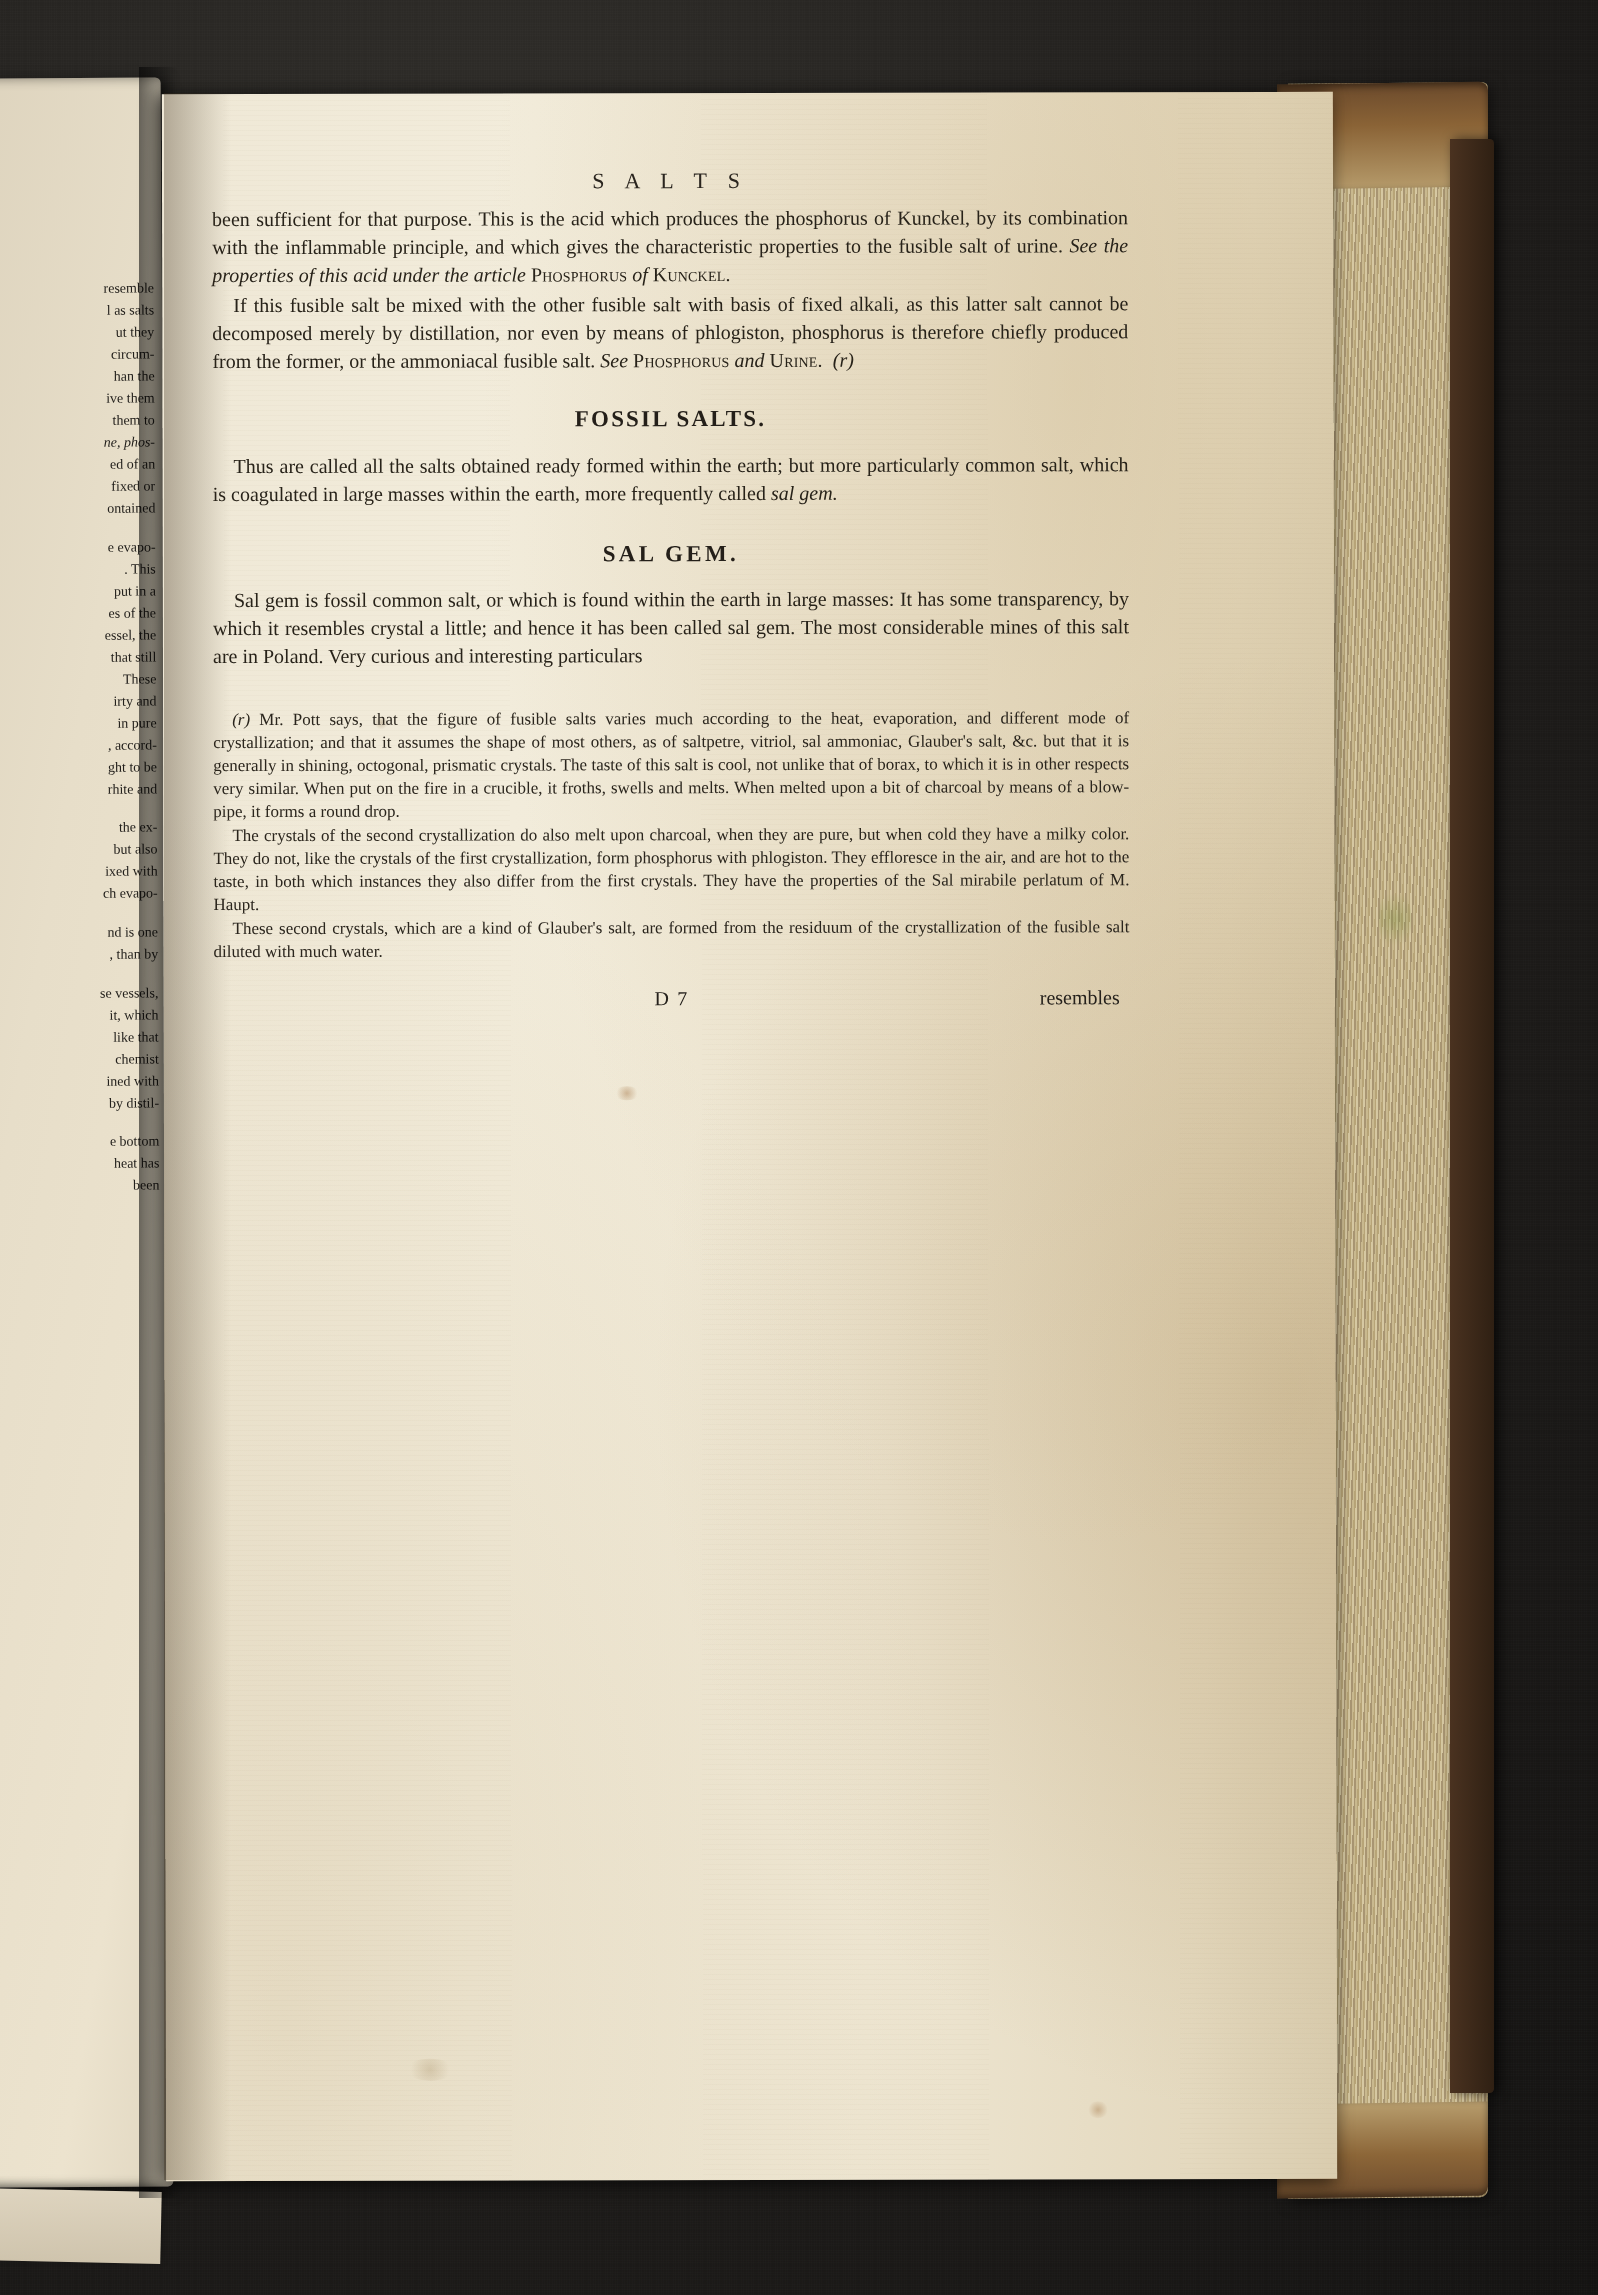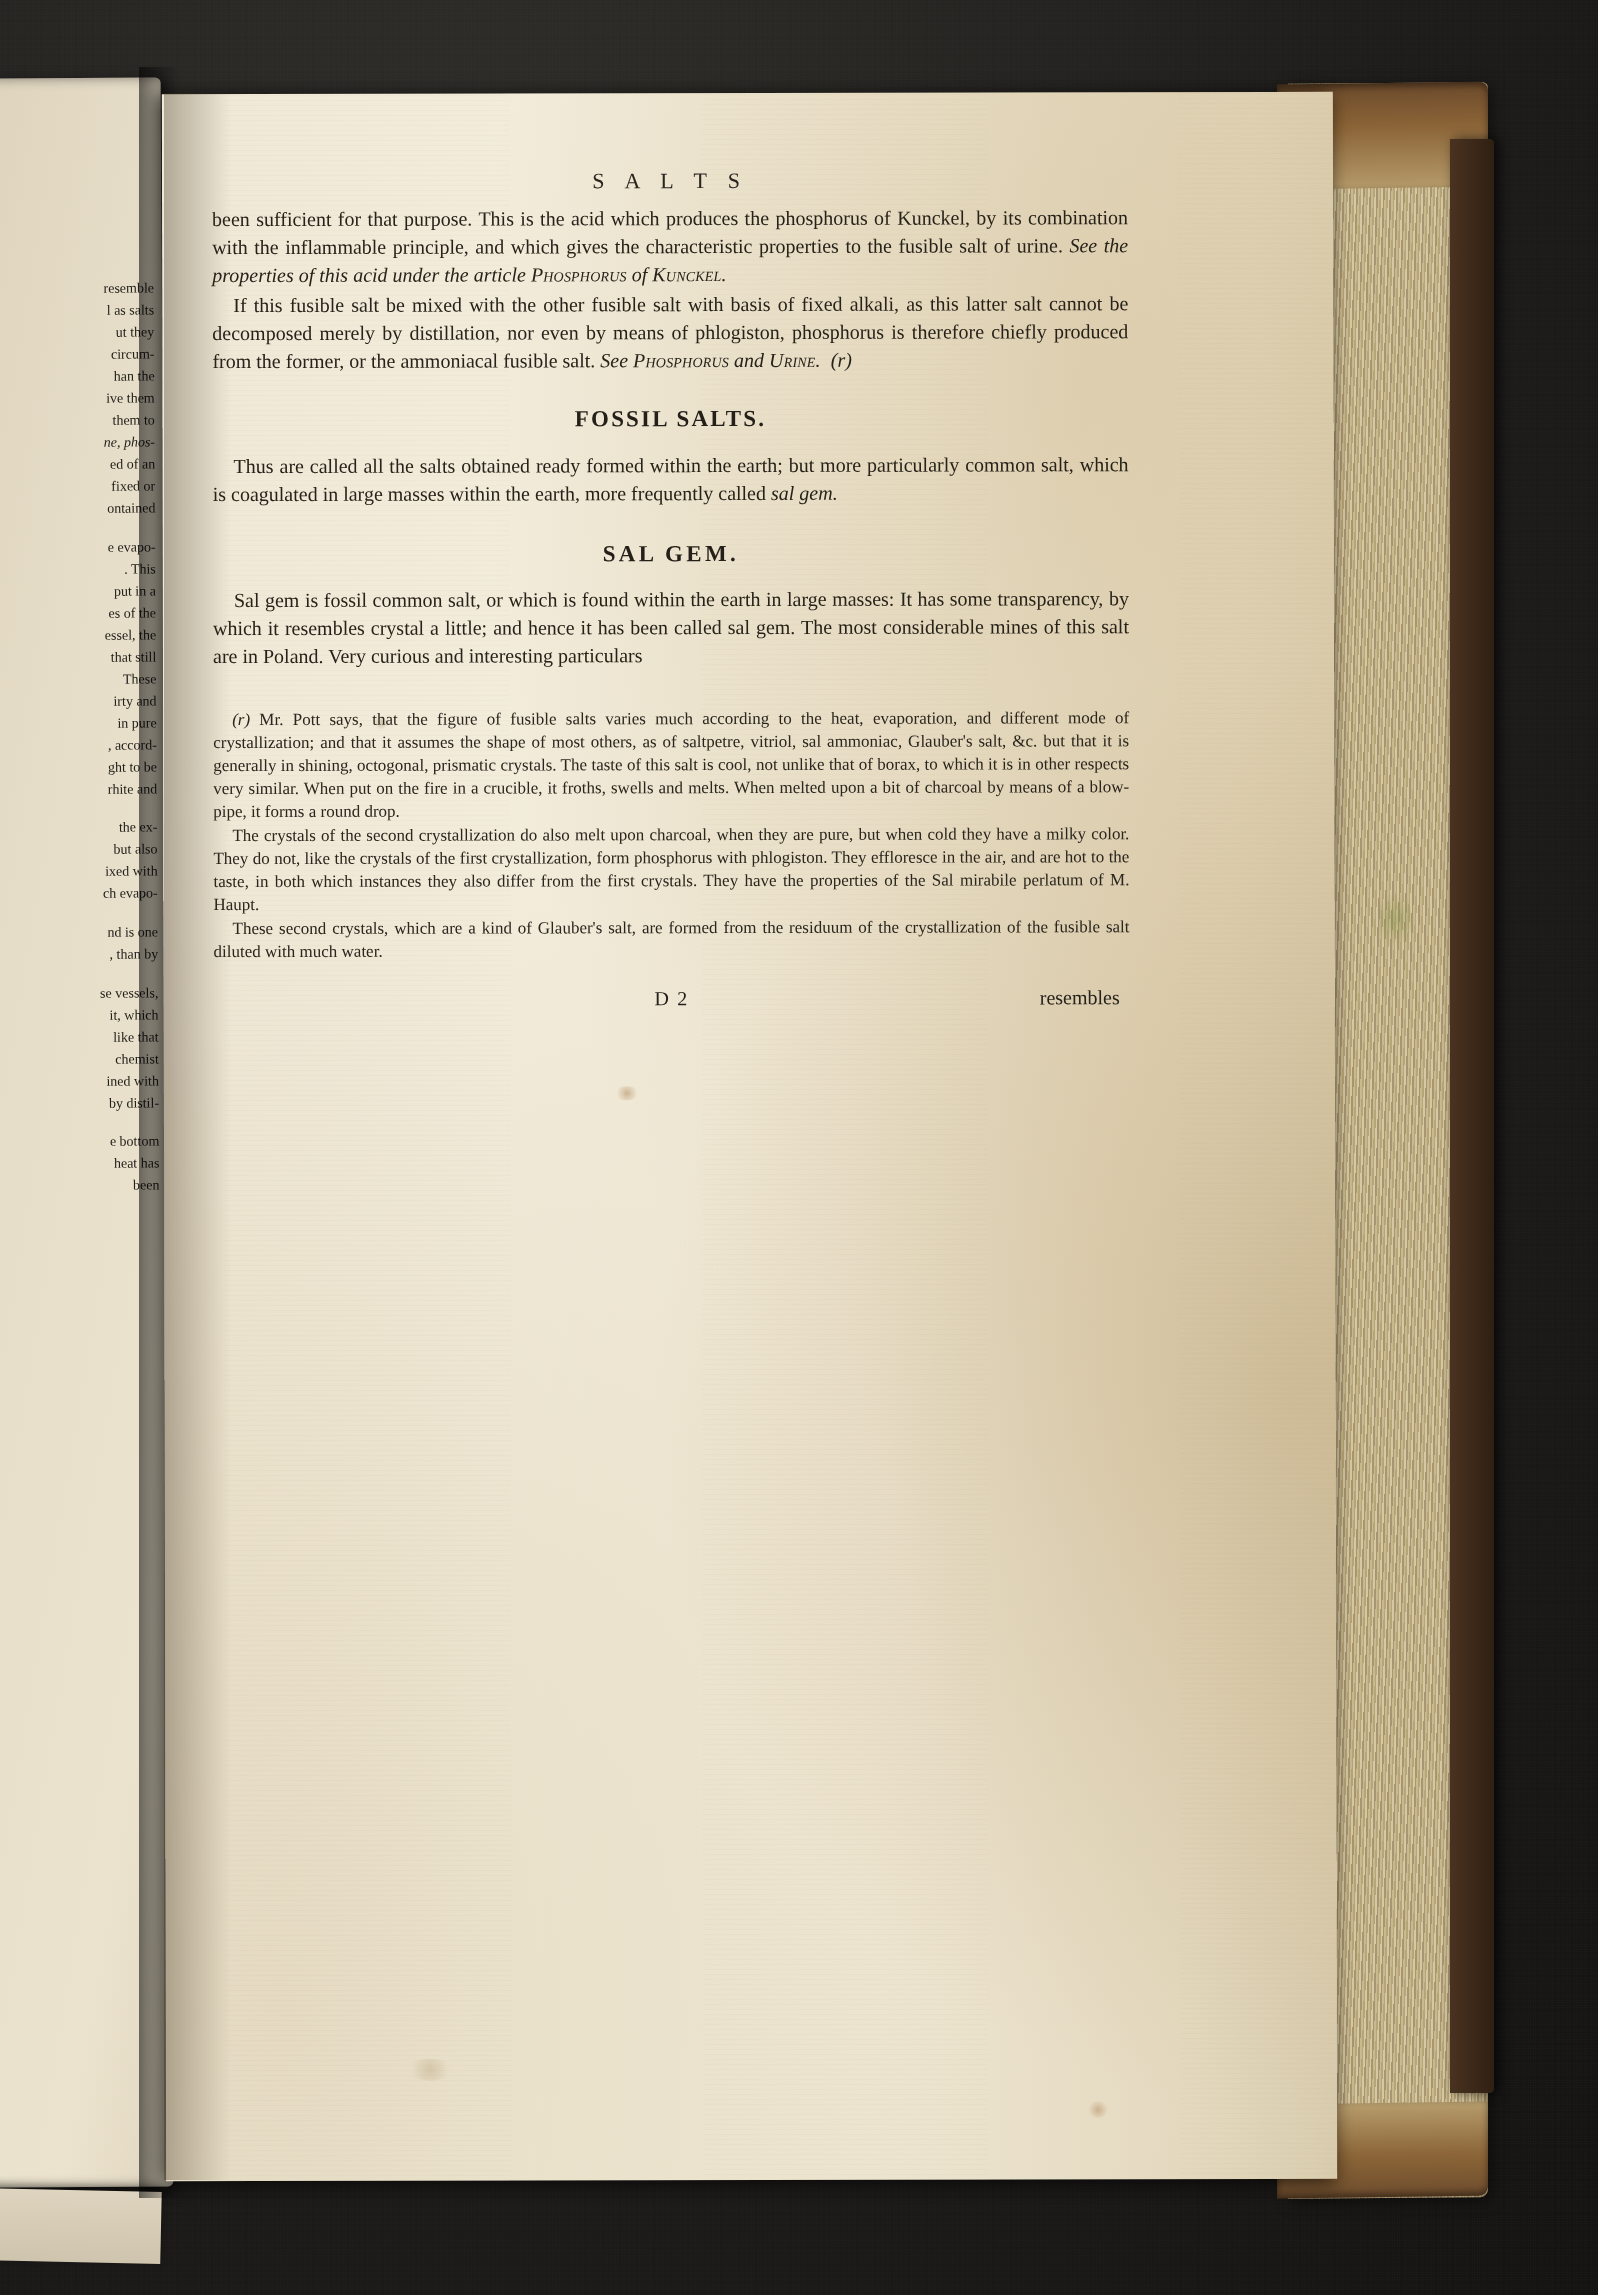--- a/index.html
+++ b/index.html
@@ -184,21 +184,20 @@
     margin: 0;
     color: #272219;
     text-indent: 0;
   }
   .body-par.indent { text-indent: 21px; }
   .body-par + .body-par { margin-top: 2.2px; }
   .it { font-style: italic; }
   .sc {
     font-variant: small-caps;
     letter-spacing: 0.2px;
-    font-style: italic;
   }
   .section-head {
     text-align: center;
     font-size: 23px;
     letter-spacing: 2.2px;
     margin: 32px 0 19px 0;
     color: #241f19;
   }
   .section-head.gem { margin-top: 34px; margin-bottom: 18px; letter-spacing: 3.3px; }
 
@@ -342,21 +341,21 @@
 
     <div class="footnote-rule"></div>
 
     <p class="footnote indent"><span class="it">(r)</span> <span>Mr. Pott says, that the figure of fusible salts varies much according to the heat, evaporation, and different mode of crystallization; and that it assumes the shape of most others, as of saltpetre, vitriol, sal ammoniac, Glauber's salt, &amp;c. but that it is generally in shining, octogonal, prismatic crystals. The taste of this salt is cool, not unlike that of borax, to which it is in other respects very similar. When put on the fire in a crucible, it froths, swells and melts. When melted upon a bit of charcoal by means of a blow-pipe, it forms a round drop.</span></p>
 
     <p class="footnote indent">The crystals of the second crystallization do also melt upon charcoal, when they are pure, but when cold they have a milky color. They do not, like the crystals of the first crystallization, form phosphorus with phlogiston. They effloresce in the air, and are hot to the taste, in both which instances they also differ from the first crystals. They have the properties of the Sal mirabile perlatum of M. Haupt.</p>
 
     <p class="footnote indent">These second crystals, which are a kind of Glauber's salt, are formed from the residuum of the crystallization of the fusible salt diluted with much water.</p>
 
     <div class="page-foot">
-      <span class="signature">D 2</span>
+      <span class="signature">D 7</span>
       <span class="catchword">resembles</span>
     </div>
 
   </div>
 </div>
 
 <div class="gutter-shade"></div>
 
 
 </body></html>

